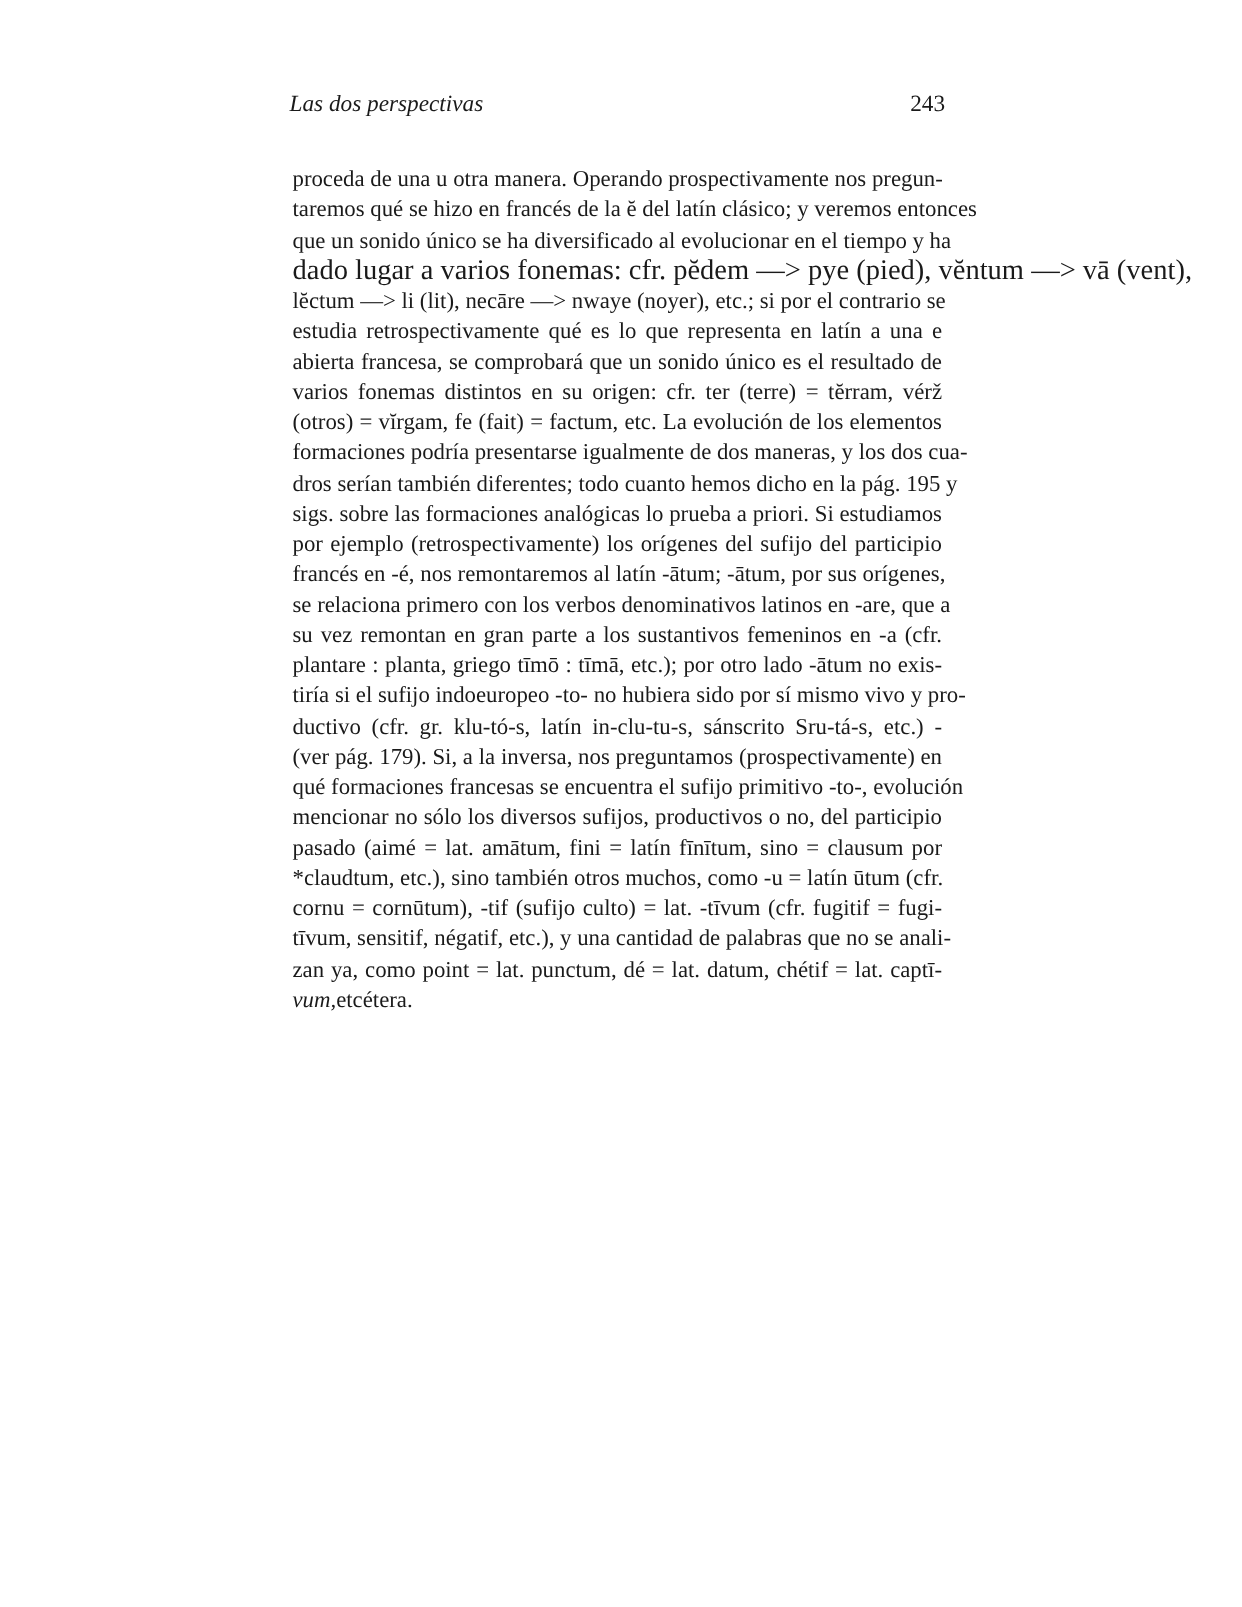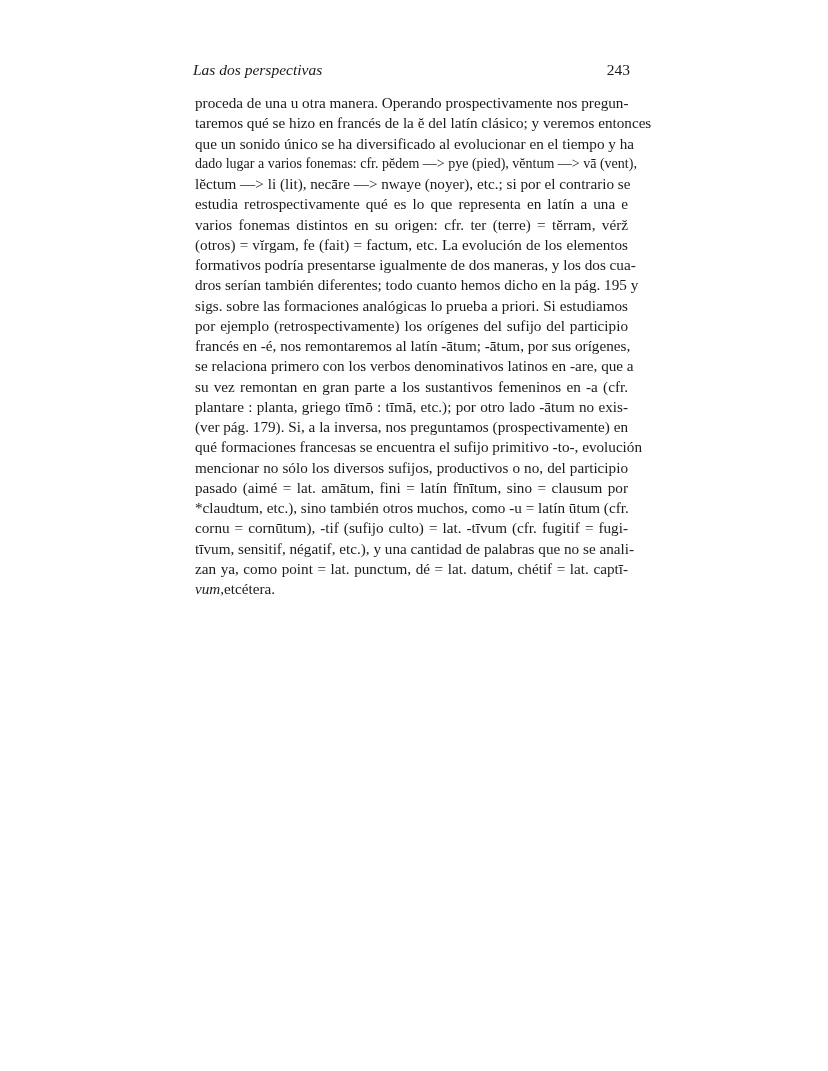--- a/index.html
+++ b/index.html
@@ -21,21 +21,21 @@
       top: 60px;
       width: 437px;
     }
     .running-head {
       display: flex;
       justify-content: space-between;
       align-items: baseline;
       font-size: 15.5px;
       line-height: 20px;
       height: 20px;
-      margin-bottom: 13px;
+      margin-bottom: 30px;
       text-align: center;
     }
     .running-head .title {
       font-style: italic;
     }
     .body-text {
       font-size: 15.2px;
       line-height: 20.25px;
       text-align: justify;
       margin: 2px;
@@ -44,50 +44,53 @@
       display: block;
       white-space: nowrap;
       text-align: justify;
       text-align-last: justify;
       height: 20.25px;
     }
     .line.last {
       text-align-last: justify;
     }
     .line.sm {
-      font-size: 14px;
+      font-size: 19px;
     }
     i { font-style: italic; }
   </style>
 </head>
 <body>
 
 <div class="page">
   <div class="running-head">
     <span class="title">Las dos perspectivas</span>
     <span class="pnum">243</span>
   </div>
 
   <div class="body-text">
     <span class="line">proceda de una u otra manera. Operando prospectivamente nos pregun-</span>
     <span class="line">taremos qué se hizo en francés de la ĕ del latín clásico; y veremos entonces</span>
     <span class="line">que un sonido único se ha diversificado al evolucionar en el tiempo y ha</span>
     <span class="line sm">dado lugar a varios fonemas: cfr. pĕdem —&gt; pye (pied), vĕntum —&gt; vā (vent),</span>
     <span class="line">lĕctum —&gt; li (lit), necāre —&gt; nwaye (noyer), etc.; si por el contrario se</span>
     <span class="line">estudia retrospectivamente qué es lo que representa en latín a una e</span>
+    <span class="line">abierta francesa, se comprobará que un sonido único es el resultado de</span>
     <span class="line">varios fonemas distintos en su origen: cfr. ter (terre) = tĕrram, vérž</span>
     <span class="line">(otros) = vĭrgam, fe (fait) = factum, etc. La evolución de los elementos</span>
-    <span class="line">formativos podría presentarse igualmente de dos maneras, y los dos cua-</span>
+    <span class="line">formaciones podría presentarse igualmente de dos maneras, y los dos cua-</span>
     <span class="line">dros serían también diferentes; todo cuanto hemos dicho en la pág. 195 y</span>
     <span class="line">sigs. sobre las formaciones analógicas lo prueba a priori. Si estudiamos</span>
     <span class="line">por ejemplo (retrospectivamente) los orígenes del sufijo del participio</span>
     <span class="line">francés en -é, nos remontaremos al latín -ātum; -ātum, por sus orígenes,</span>
     <span class="line">se relaciona primero con los verbos denominativos latinos en -are, que a</span>
     <span class="line">su vez remontan en gran parte a los sustantivos femeninos en -a (cfr.</span>
     <span class="line">plantare : planta, griego tīmō : tīmā, etc.); por otro lado -ātum no exis-</span>
+    <span class="line">tiría si el sufijo indoeuropeo -to- no hubiera sido por sí mismo vivo y pro-</span>
+    <span class="line">ductivo (cfr. gr. klu-tó-s, latín in-clu-tu-s, sánscrito Sru-tá-s, etc.) -</span>
     <span class="line">(ver pág. 179). Si, a la inversa, nos preguntamos (prospectivamente) en</span>
     <span class="line">qué formaciones francesas se encuentra el sufijo primitivo -to-, evolución</span>
     <span class="line">mencionar no sólo los diversos sufijos, productivos o no, del participio</span>
     <span class="line">pasado (aimé = lat. amātum, fini = latín fīnītum, sino = clausum por</span>
     <span class="line">*claudtum, etc.), sino también otros muchos, como -u = latín ūtum (cfr.</span>
     <span class="line">cornu = cornūtum), -tif (sufijo culto) = lat. -tīvum (cfr. fugitif = fugi-</span>
     <span class="line">tīvum, sensitif, négatif, etc.), y una cantidad de palabras que no se anali-</span>
     <span class="line">zan ya, como point = lat. punctum, dé = lat. datum, chétif = lat. captī-</span>
     <span class="line last" style="display:flex;justify-content:flex-start;">
       <i>vum,</i>

